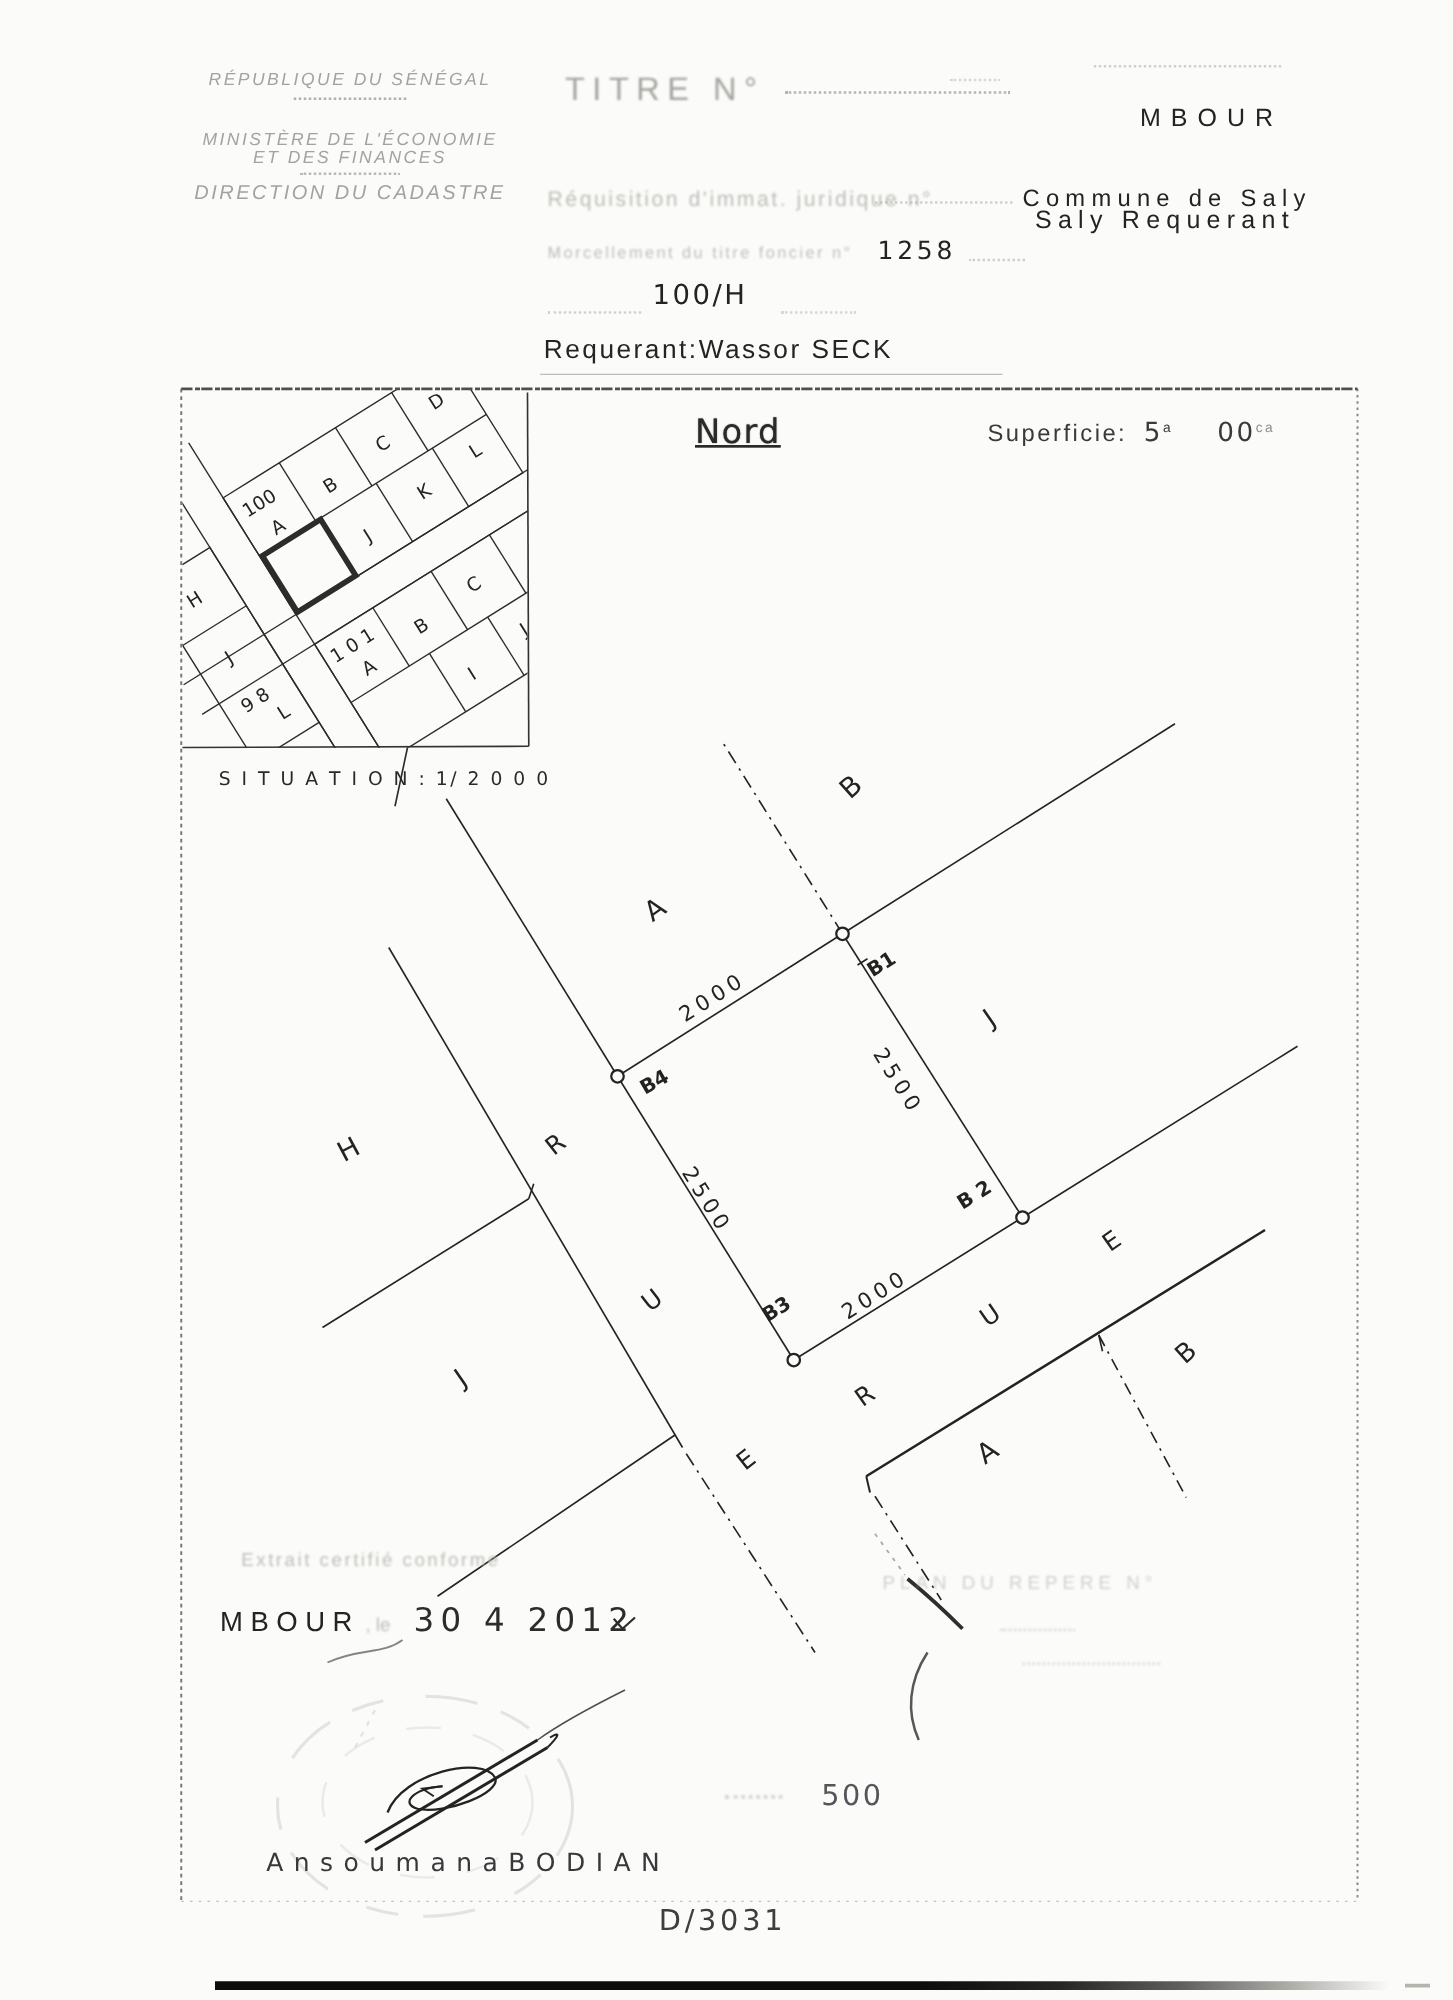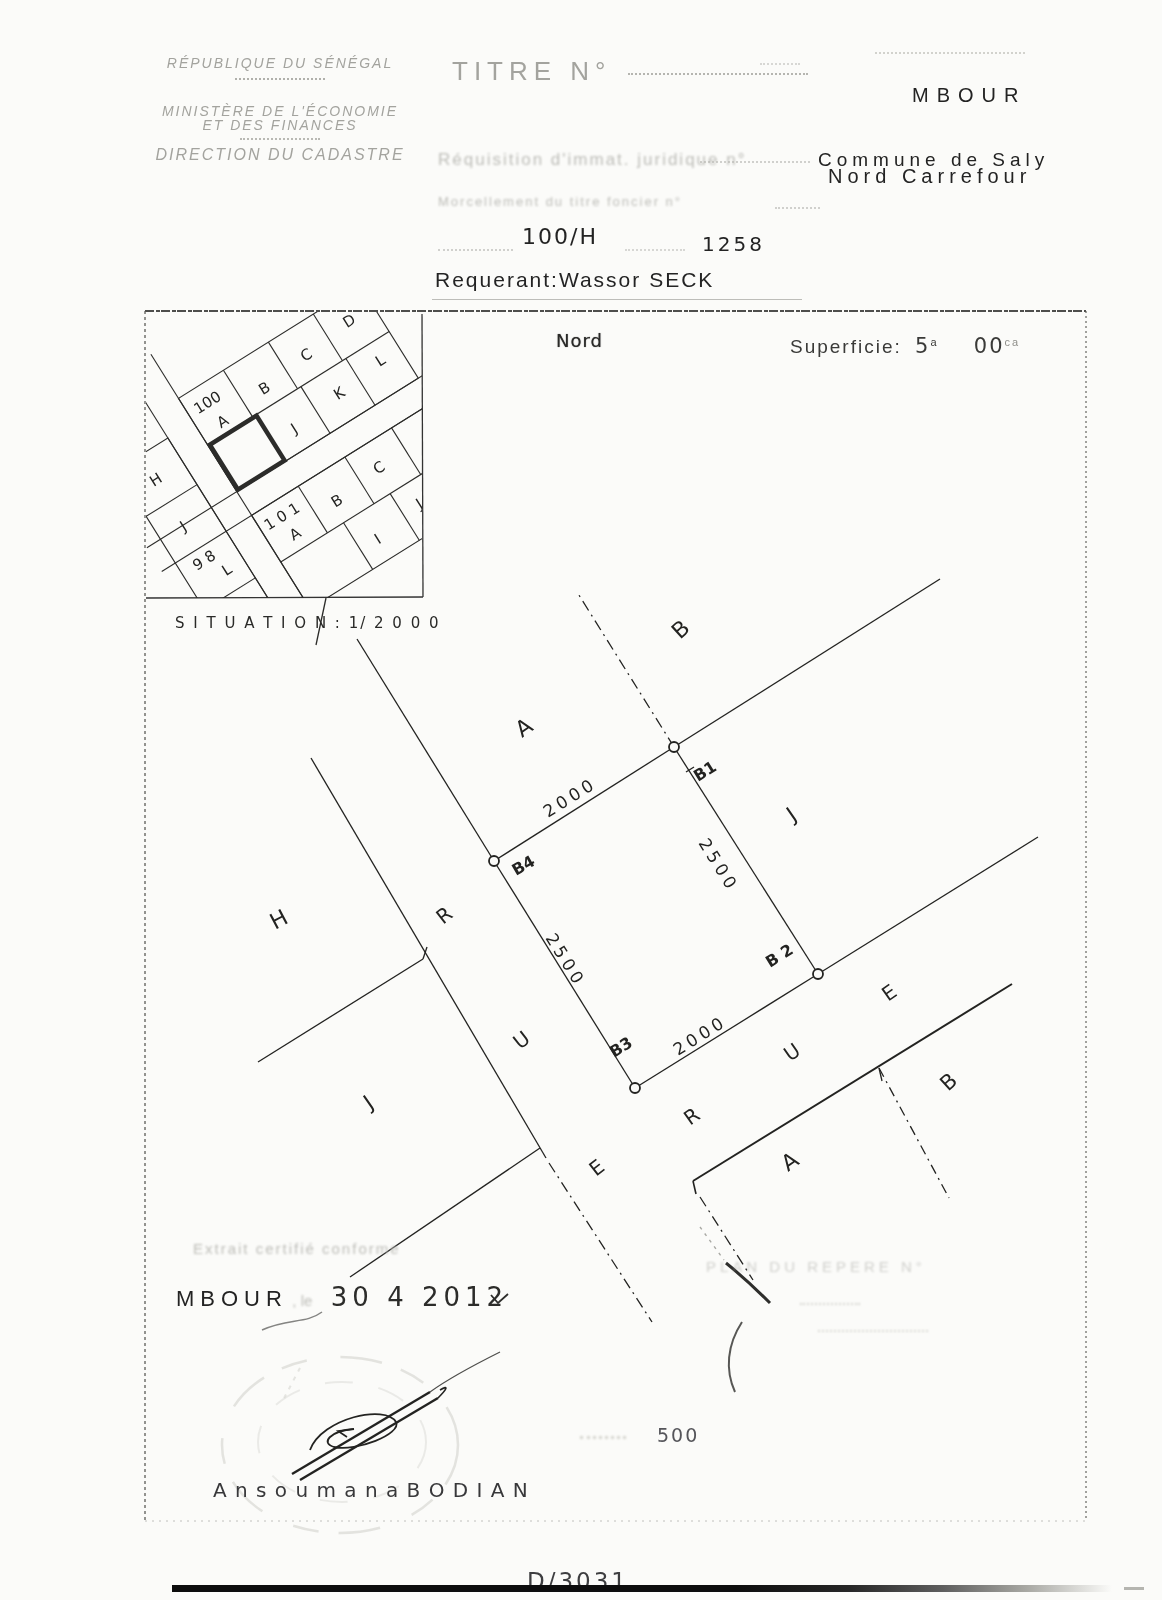--- a/index.html
+++ b/index.html
@@ -12,21 +12,21 @@
   .abs{position:absolute;}
   .faded{color:#a3a39e;filter:blur(.5px);}
   .vfaded{color:#bdbdb8;filter:blur(.8px);}
   .hand{font-family:"DejaVu Sans", sans-serif;}
   .dotline{border-bottom:2px dotted #b5b5b0;height:1px;}
   .thin-rule{background:#8a8a85;height:1px;opacity:.55;}
   .agency{letter-spacing:2px;text-align:center;font-style:italic;}
   .sp8{letter-spacing:8px;}
   .sp6{letter-spacing:6px;}
   .sp5{letter-spacing:5px;}
-  .sp3{letter-spacing:3px;margin-top:44px;}
+  .sp3{letter-spacing:3px;}
   .sp2{letter-spacing:2px;}
   sup{font-size:11px;}
   svg text{font-family:"DejaVu Sans", sans-serif;}
   .bottom-strip{
     background:linear-gradient(90deg,#0d0d0d 0%,#0d0d0d 60%,#262626 72%,#5e5e5e 82%,#a9a9a4 91%,rgba(180,180,175,0) 100%);
   }
 </style>
 </head>
 <body>
 
@@ -51,23 +51,23 @@
 <div class="abs dotline" style="left:438px;top:248px;width:75px;opacity:.6;"></div>
 <div class="abs hand sp2" style="left:522px;top:224px;font-size:22px;color:#232323;">100/H</div>
 <div class="abs dotline" style="left:625px;top:248px;width:60px;opacity:.5;"></div>
 
 <div class="abs sp2" style="left:435px;top:268px;font-size:21px;color:#242424;">Requerant:Wassor SECK</div>
 <div class="abs thin-rule" style="left:432px;top:299px;width:370px;"></div>
 
 <div class="abs" style="left:875px;top:52px;width:150px;border-bottom:2px dotted #d2d2cd;"></div>
 <div class="abs sp8" style="left:912px;top:84px;font-size:20px;color:#232323;">MBOUR</div>
 <div class="abs sp5" style="left:818px;top:125px;font-size:19px;color:#232323;margin-top:24px;">Commune de Saly</div>
-<div class="abs sp5" style="left:828px;top:165px;font-size:20px;color:#232323;">Nord Carrefour</div>
-
-<div class="abs hand" style="left:556px;top:330px;font-size:18px;color:#2a2a28;letter-spacing:1px;text-shadow:0 0 1px #555;">Nord</div>
+<div class="abs sp5" style="left:828px;top:165px;font-size:20px;color:#232323;">Saly Requerant</div>
+
+<div class="abs hand" style="left:556px;top:330px;font-size:27px;color:#2a2a28;letter-spacing:1px;text-shadow:0 0 1px #555;text-decoration:underline;">Nord</div>
 
 <div class="abs" style="left:790px;top:334px;font-size:19px;color:#3a3a38;letter-spacing:2px;filter:blur(.3px);">
   <span>Superficie:</span>
   <span class="hand" style="font-size:21px;margin-left:6px;">5</span><sup>a</sup>
   <span class="hand" style="font-size:21px;margin-left:28px;">00</span><sup style="color:#8f8f8a;">ca</sup>
 </div>
 
 <svg class="abs" style="left:0;top:0;" width="1162" height="1600" viewBox="0 0 1162 1600">
   <defs>
     <clipPath id="insetClip">
@@ -233,21 +233,21 @@
 
 <div class="abs" style="left:176px;top:1282px;">
   <span class="sp6" style="font-size:22px;color:#232323;">MBOUR</span>
   <span class="vfaded" style="font-size:15px;margin-left:0;">, le</span>
   <span class="hand sp5" style="font-size:26px;color:#2c2c2a;margin-left:14px;">30  4  2012</span>
 </div>
 
 <div class="abs hand" style="left:213px;top:1478px;font-size:20px;color:#38383a;letter-spacing:1px;filter:blur(.3px);">A n s o u m a n a  B O D I A N</div>
 
 <div class="abs" style="left:580px;top:1436px;width:46px;border-bottom:3px dotted #d6d6d0;filter:blur(1px);"></div>
-<div class="abs hand sp2" style="left:657px;top:1424px;font-size:19px;color:#55555a;filter:blur(.4px);">500</div>
+<div class="abs hand sp2" style="left:657px;top:1424px;font-size:23px;color:#55555a;filter:blur(.4px);">500</div>
 
 <div class="abs hand sp3" style="left:527px;top:1524px;font-size:23px;color:#3e3e40;filter:blur(.3px);">D/3031</div>
 
 <div class="abs" style="left:706px;top:1258px;font-size:15px;letter-spacing:4px;color:#90908a;opacity:.4;filter:blur(1px);">PLAN DU REPERE N°</div>
 <div class="abs" style="left:800px;top:1303px;width:60px;border-bottom:2px dotted #d8d8d2;filter:blur(.8px);"></div>
 <div class="abs" style="left:818px;top:1330px;width:110px;border-bottom:2px dotted #dadad4;filter:blur(.8px);"></div>
 
 <div class="abs bottom-strip" style="left:172px;top:1585px;width:940px;height:7px;"></div>
 <div class="abs" style="left:1124px;top:1587px;width:20px;height:3px;background:#b5b5b0;"></div>
 

